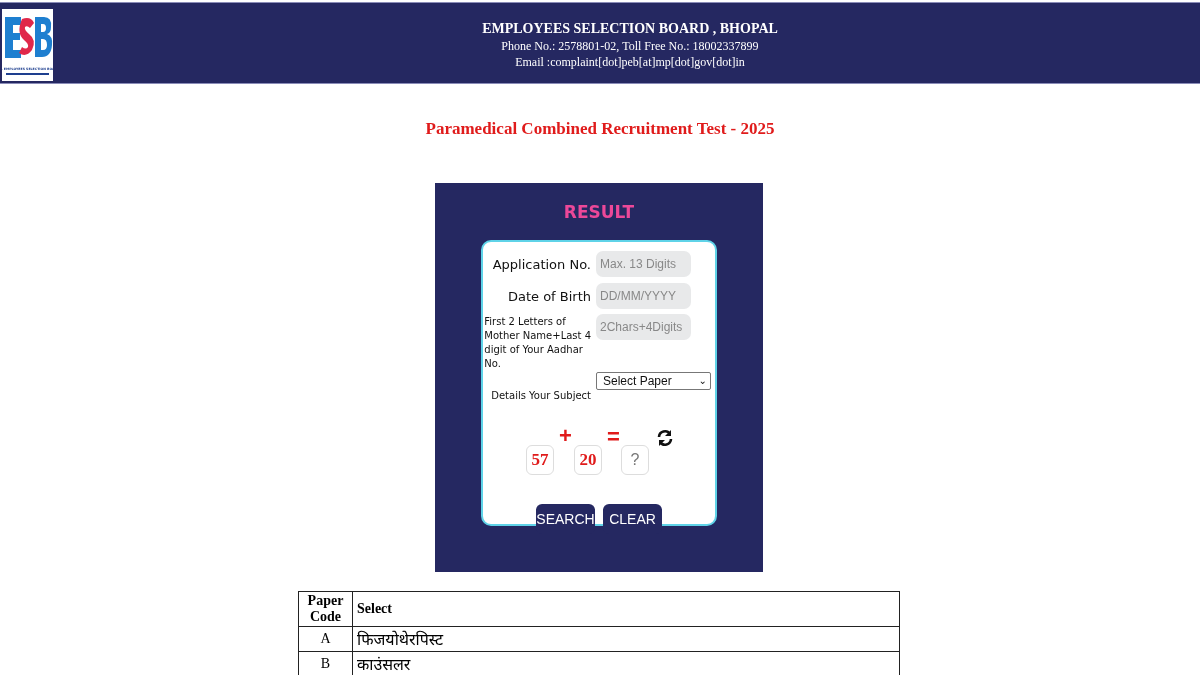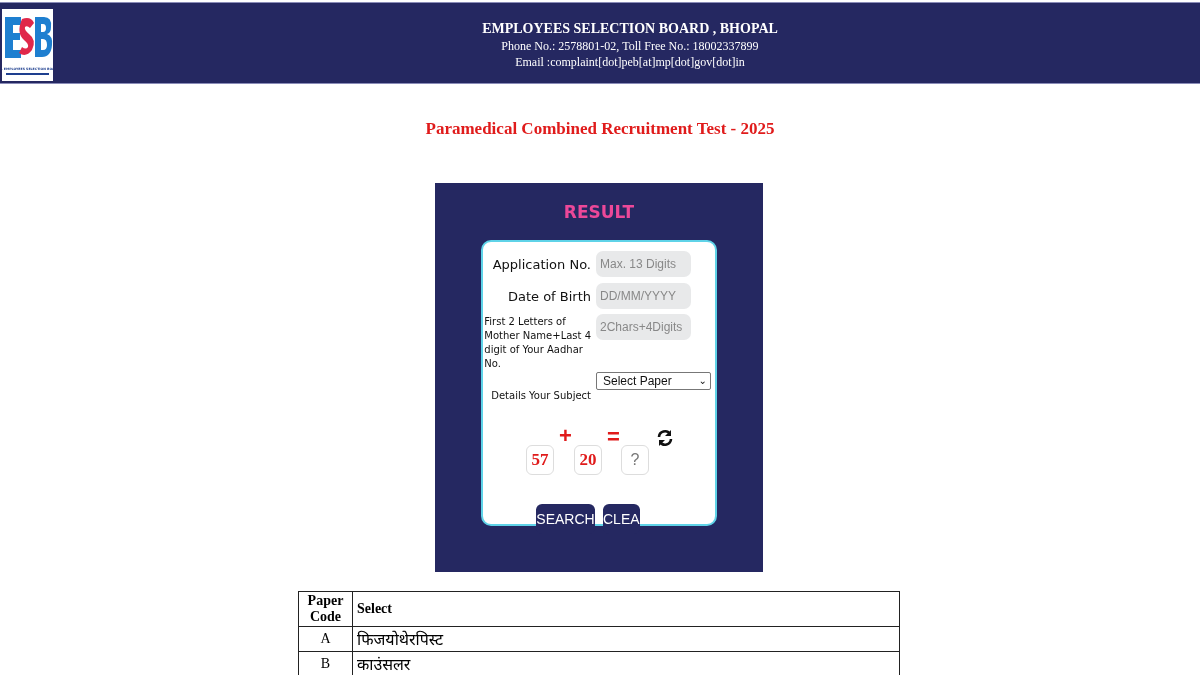--- a/index.html
+++ b/index.html
@@ -85,21 +85,21 @@
     <div class="refresh">
       <svg width="18" height="18" viewBox="0 0 18 18">
         <path d="M3 8 A6 6 0 0 1 14 5" stroke="#111" stroke-width="2.6" fill="none"></path>
         <path d="M15 1 v6 h-6z" fill="#111"></path>
         <path d="M15 10 A6 6 0 0 1 4 13" stroke="#111" stroke-width="2.6" fill="none"></path>
         <path d="M3 17 v-6 h6z" fill="#111"></path>
       </svg>
     </div>
 
     <div class="btn" style="left:53px; width:59px;">SEARCH</div>
-    <div class="btn" style="left:120px; width:37px;">CLEAR</div>
+    <div class="btn" style="left:120px; width:59px;">CLEAR</div>
   </div>
 </div>
 
 <table class="papers">
   <tbody>
       <tr>
     <th class="col-code"><span>Paper Code</span></th>
     <th class="th-details">Select</th>
   </tr>
   <tr>

